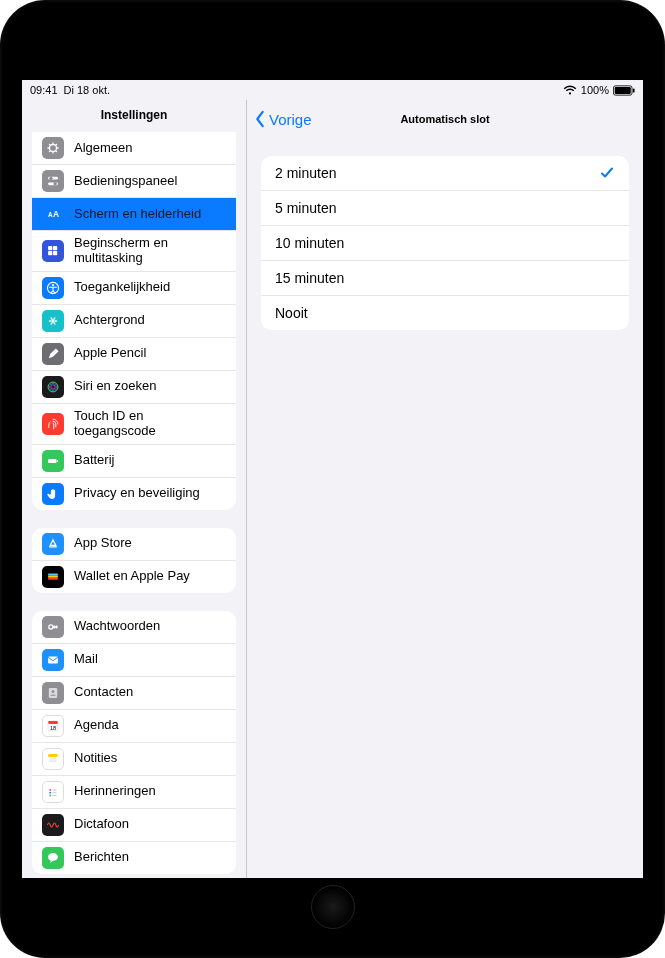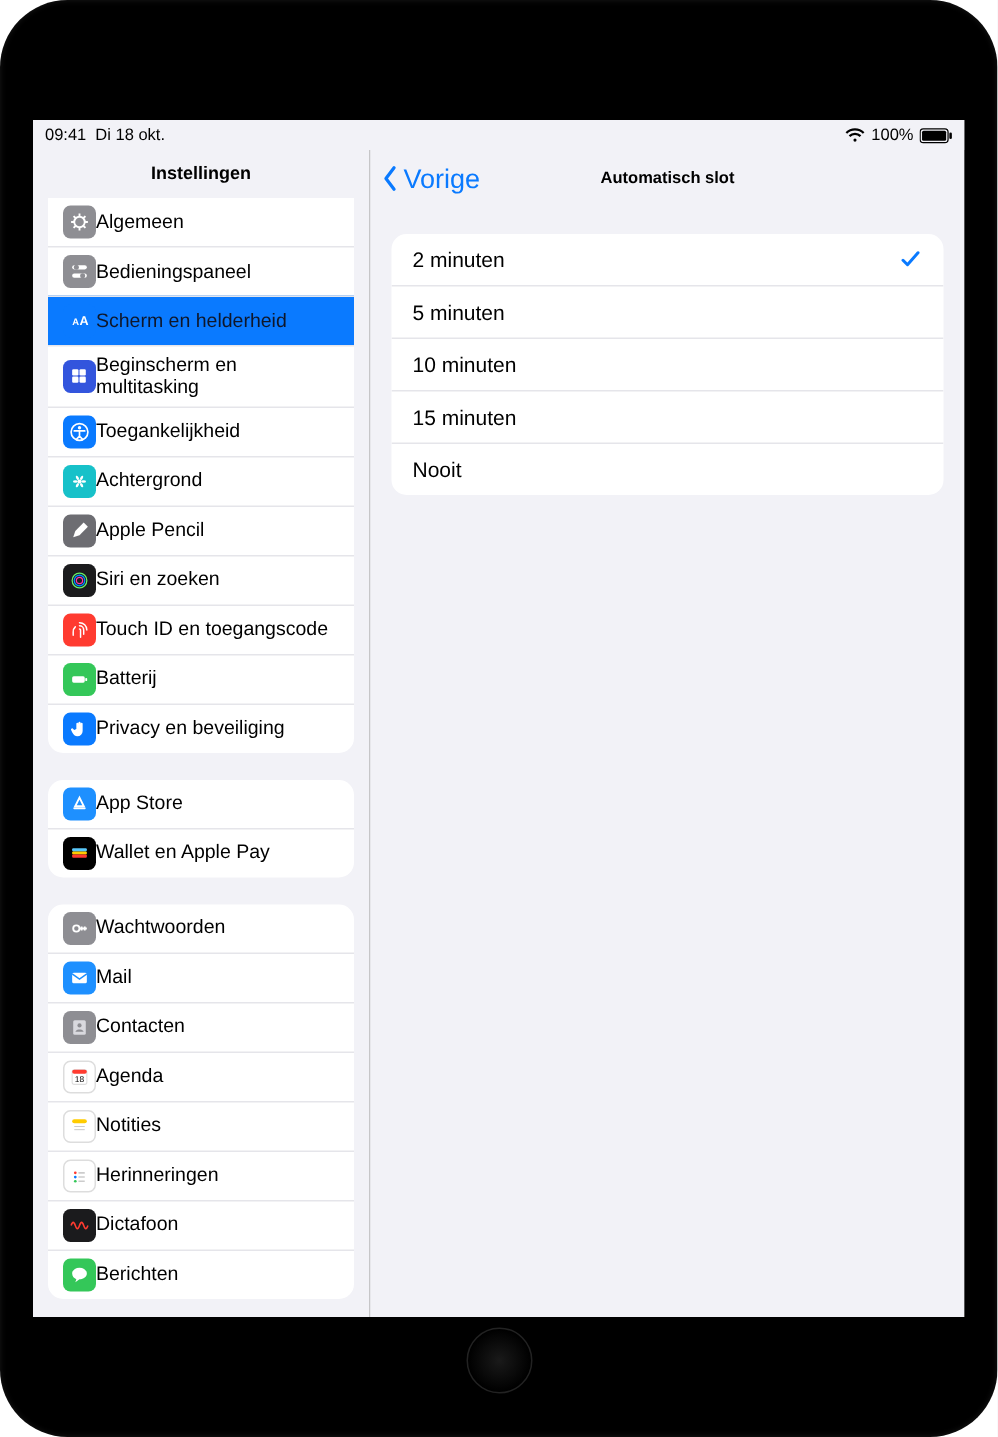--- a/index.html
+++ b/index.html
@@ -85,21 +85,21 @@
   .list-group {
     background: #fff;
     border-radius: 10px;
     margin: 0 10px 18px;
     overflow: hidden;
   }
   .list-group.first { border-top-left-radius:0; border-top-right-radius:0; margin-top:0;}
   .li {
     display: flex;
     align-items: center;
-    gap: 0;
+    gap: 10px;
     padding: 5px 10px;
     min-height: 32px;
     font-size: 13px;
     color: #000;
     border-top: 0.5px solid #e5e5ea;
     position: relative;
   }
   .li:first-child { border-top: none; }
   .li.selected { background: #0a7aff; color: #fff; }
   .li.selected .label { color:#0f172a; }
@@ -118,21 +118,21 @@
     background: #f2f2f7;
     display:flex; flex-direction:column;
   }
   .navbar {
     height: 38px;
     display:flex; align-items:center;
     position:relative;
   }
   .back {
     display:flex; align-items:center; gap:2px;
-    color:#0a7aff; font-size:18px;
+    color:#0a7aff; font-size:15px;
     padding-left:6px;
     cursor:pointer;
   }
   .back svg { width:14px; height:18px; }
   .nav-title {
     position:absolute; left:0; right:0; text-align:center;
     font-size:11px; font-weight:600; pointer-events:none;
   }
   .options-group {
     background:#fff; border-radius:10px; margin: 18px 14px 0; overflow:hidden;

